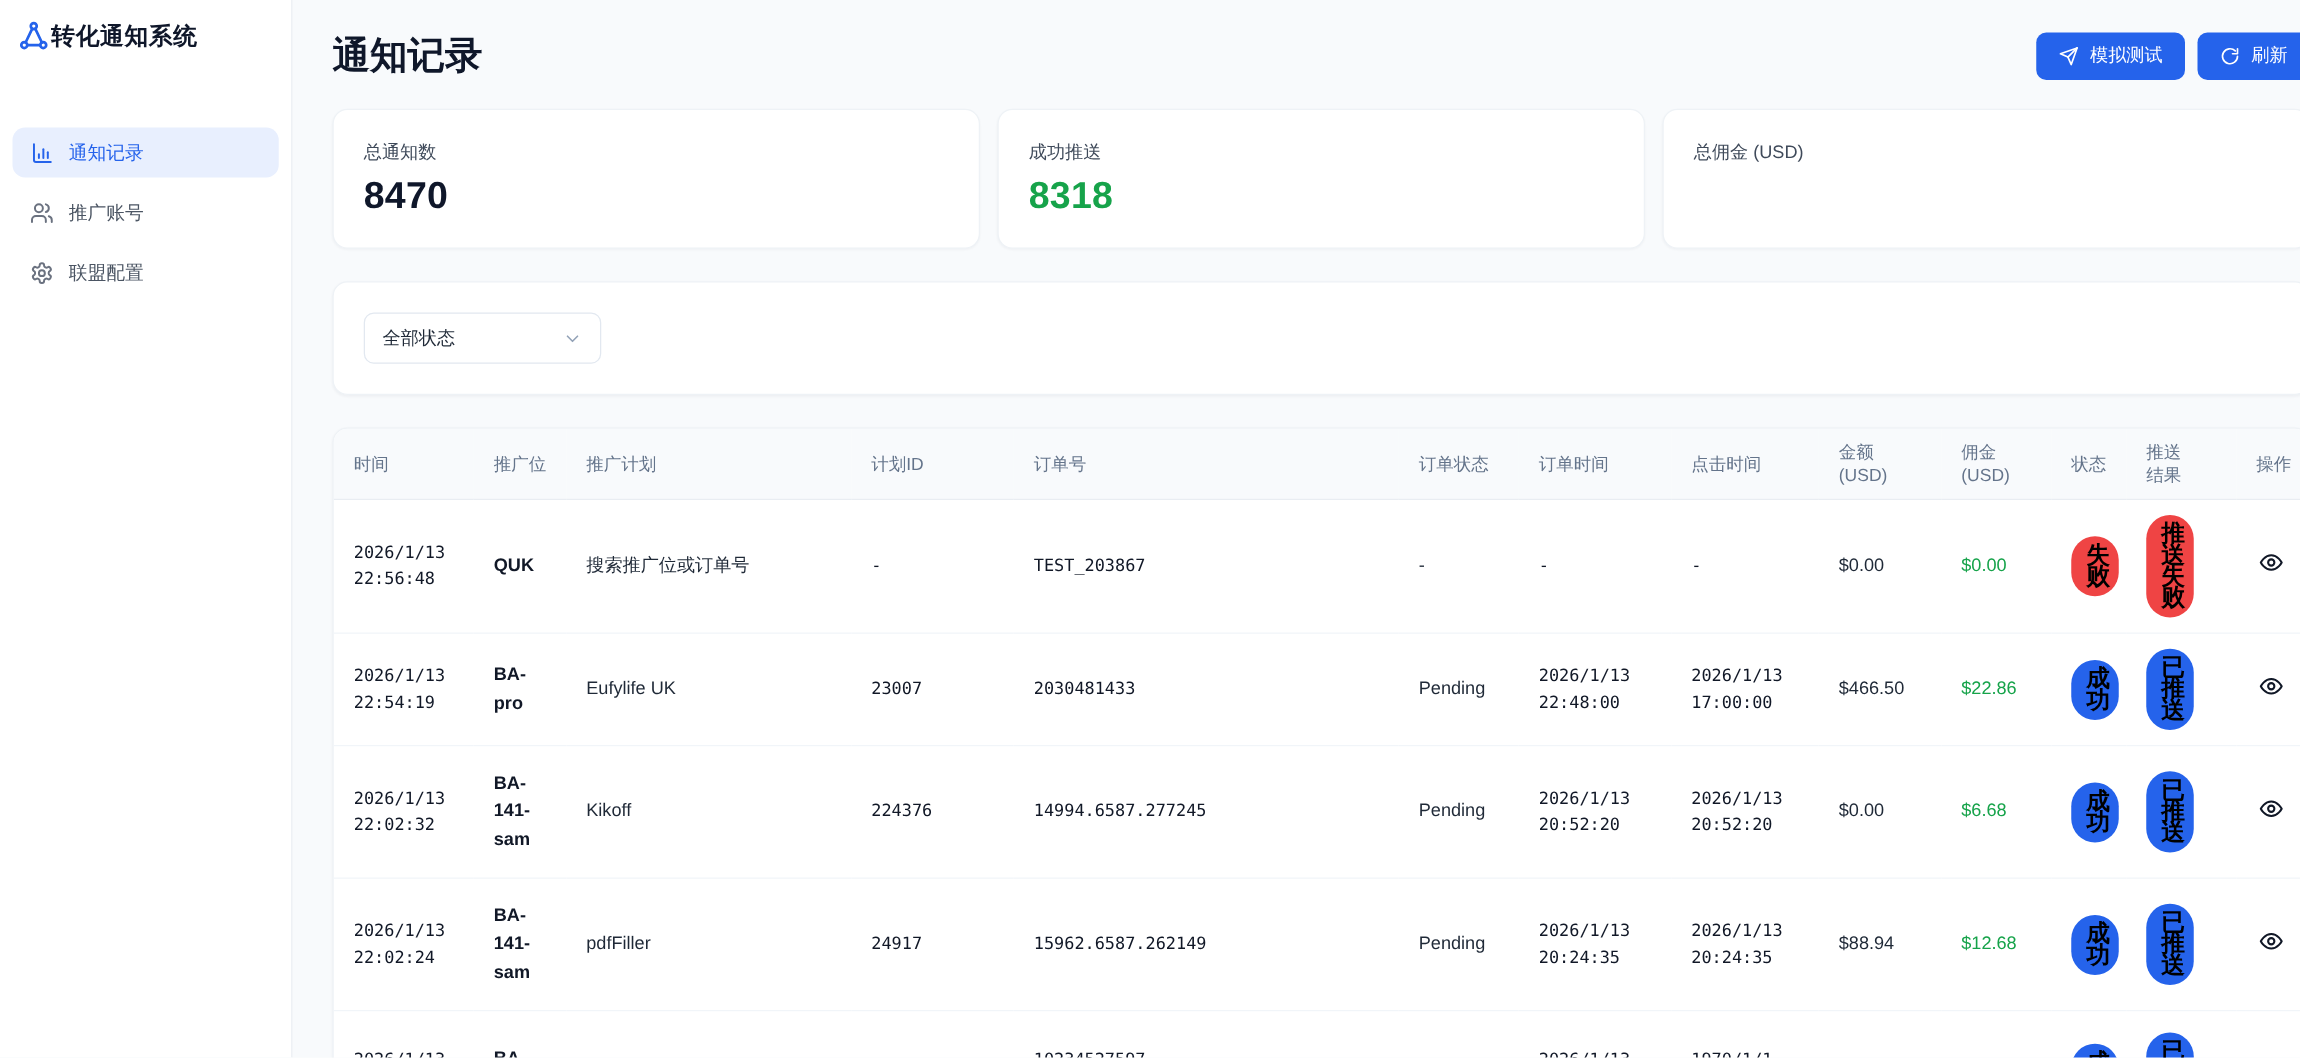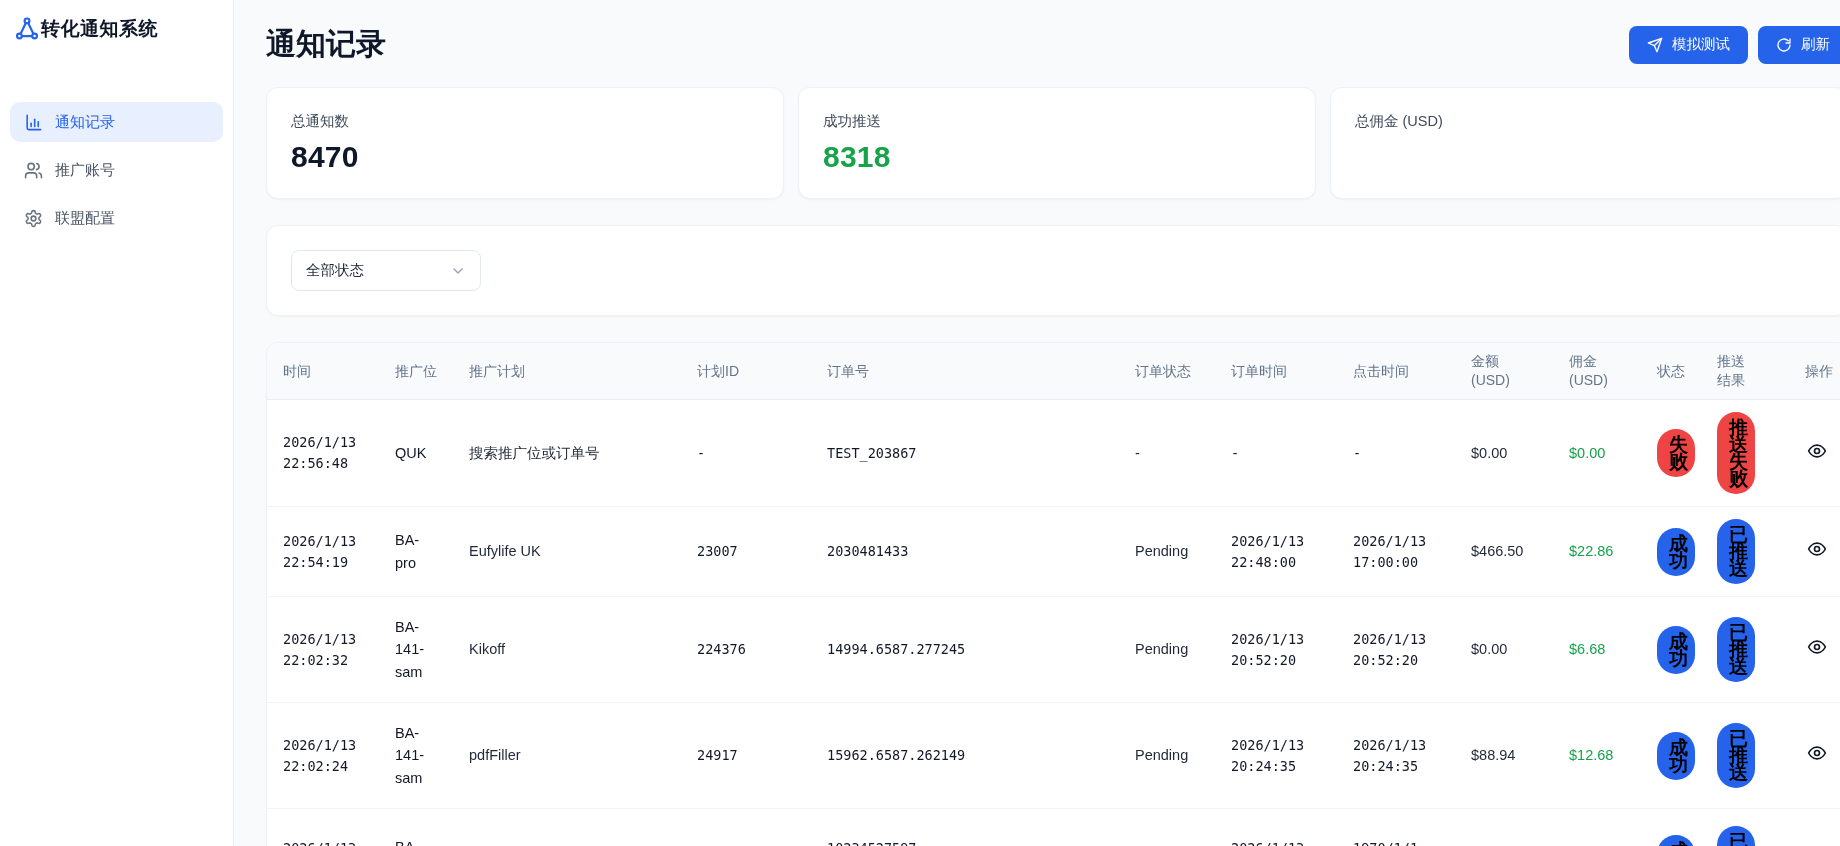--- a/index.html
+++ b/index.html
@@ -118,21 +118,21 @@
     font-size: 14.5px; color: #1f2937;
     line-height: 1.55;
     word-wrap: break-word; overflow-wrap: break-word;
   }
   tbody tr:nth-child(1) { height: 107px; }
   tbody tr:nth-child(2) { height: 88px; }
   tbody tr:nth-child(3) { height: 106px; }
   tbody tr:nth-child(4) { height: 106px; }
   tbody tr:nth-child(5) { height: 100px; }
   .mono { font-family: "DejaVu Sans Mono", "Liberation Mono", monospace; font-size: 13.5px; color: #111827; }
-  .cell-pub { font-weight: 400; color: #111827; }
+  .cell-pub { font-weight: 700; color: #111827; }
   .cell-commission { color: #16a34a; font-weight: 500; }
   .badge {
     display: inline-block;
     width: 38px;
     padding: 7px 12px;
     border-radius: 9999px;
     color: #000000;
     font-size: 19px; font-weight: 600; line-height: 17px;
     text-align: center;
     word-break: break-all;

